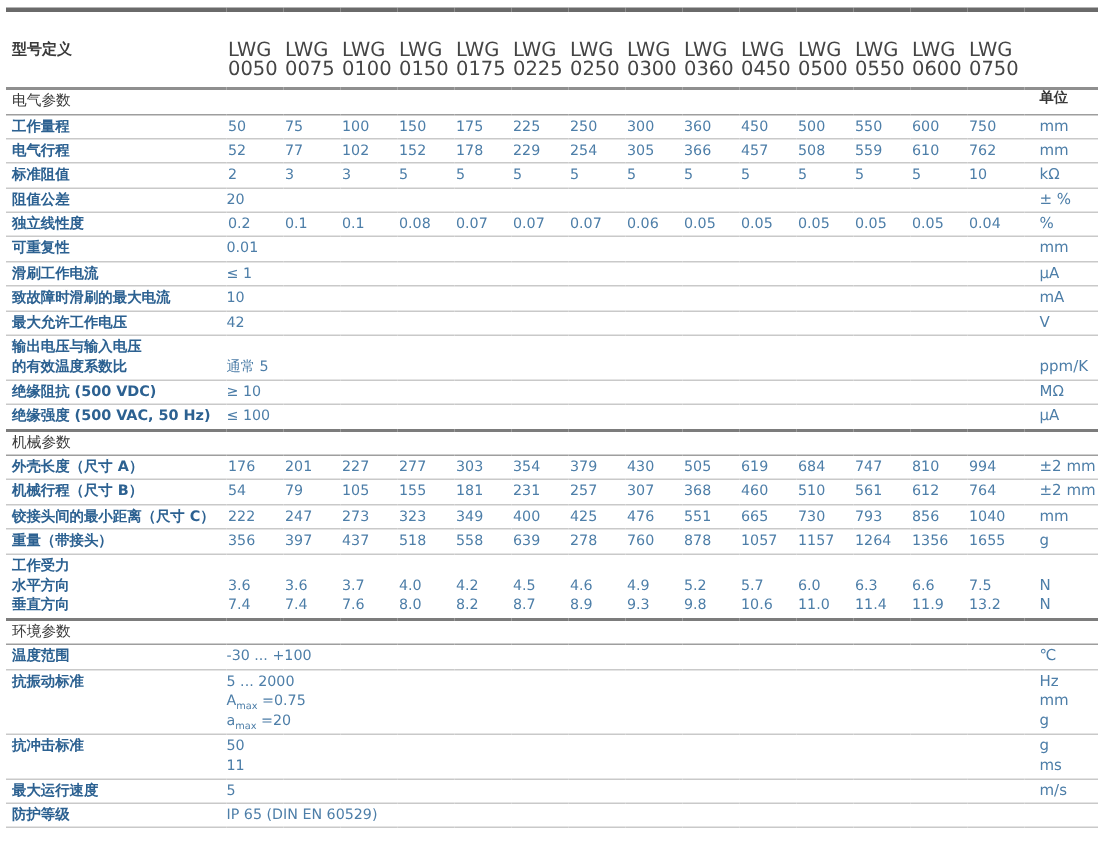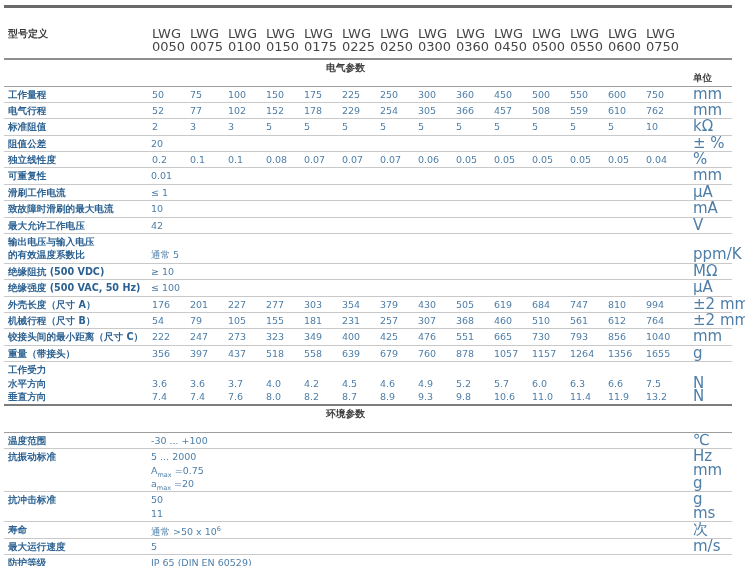--- a/index.html
+++ b/index.html
@@ -9,29 +9,29 @@
   table { border-collapse:collapse; table-layout:fixed; width:728px; }
   td { padding:0; vertical-align:top; }
   col.c-label { width:147px; } col.c-data { width:38px; } col.c-unit { width:49px; }
 
   tr.model-row { border-top:3px solid #6a6a6a; border-bottom:2px solid #8f8f8f; }
   tr.model-row td { padding-top:20px; padding-bottom:5px; }
   .th-label { font-weight:bold; color:#3a3a3a; font-size:10px; padding-left:4px; line-height:12.5px; }
   .model-cell div { color:#454545; font-size:13px; line-height:12.5px; padding-left:1px; }
 
   tr.section-row { border-top:2px solid #7c7c7c; border-bottom:1px solid #9e9e9e; }
-  .sec-title { font-weight:bold; color:#3a3a3a; font-size:9.8px; padding:2px 0 1px 4px; line-height:12.5px;text-align:center; }
-  .sec-unit  { font-weight:bold; color:#3a3a3a; font-size:9.5px; padding:12px 0 1px 10px; line-height:12.5px; }
+  .sec-title { font-weight:normal; color:#3a3a3a; font-size:9.8px; padding:2px 0 1px 4px; line-height:12.5px; }
+  .sec-unit  { font-weight:bold; color:#3a3a3a; font-size:9.5px; padding:0 0 1px 10px; line-height:12.5px; }
 
   tr.data-row { border-bottom:1px solid #c9c9c9; }
   tr.data-row td { padding-top:1px; padding-bottom:1px; }
   .ln { height:13.4px; line-height:13.4px; white-space:nowrap; }
   td.lbl  { padding-left:4px; color:#2c6191; font-weight:bold; font-size:9.6px;margin-left:10px; }
   td.vals { color:#4d7ea8; font-size:9.5px; }
-  td.unit { color:#4d7ea8; font-size:15px; padding-left:10px;margin-top:28px; }
+  td.unit { color:#4d7ea8; font-size:10px; padding-left:10px;margin-top:28px; }
   .cells { display:flex; }
   .cell  { flex:0 0 38px; padding-left:1px; overflow:visible; }
   sub,sup { font-size:6.5px; }
 </style>
 </head>
 <body>
 
 <div class="sheet">
   <table>
     <colgroup>
@@ -307,20 +307,24 @@
           <td class="lbl">
             <div class="ln">绝缘强度 (500 VAC, 50 Hz)</div>
           </td>
           <td class="vals" colspan="14">
             <div class="ln">≤ 100</div>
           </td>
           <td class="unit">
             <div class="ln">μA</div>
           </td>
         </tr>
+        <tr class="section-row">
+          <td class="sec-title" colspan="15">机械参数</td>
+          <td class="sec-unit">&nbsp;</td>
+        </tr>
         <tr class="data-row">
           <td class="lbl">
             <div class="ln">外壳长度（尺寸 A）</div>
           </td>
           <td class="vals" colspan="14">
             <div class="ln cells">
               <span class="cell">176</span>
               <span class="cell">201</span>
               <span class="cell">227</span>
               <span class="cell">277</span>
@@ -397,21 +401,21 @@
             <div class="ln">重量（带接头）</div>
           </td>
           <td class="vals" colspan="14">
             <div class="ln cells">
               <span class="cell">356</span>
               <span class="cell">397</span>
               <span class="cell">437</span>
               <span class="cell">518</span>
               <span class="cell">558</span>
               <span class="cell">639</span>
-              <span class="cell">679</span>
+              <span class="cell">278</span>
               <span class="cell">760</span>
               <span class="cell">878</span>
               <span class="cell">1057</span>
               <span class="cell">1157</span>
               <span class="cell">1264</span>
               <span class="cell">1356</span>
               <span class="cell">1655</span>
             </div>
           </td>
           <td class="unit">
@@ -503,31 +507,20 @@
             <div class="ln">50</div>
             <div class="ln">11</div>
           </td>
           <td class="unit">
             <div class="ln">g</div>
             <div class="ln">ms</div>
           </td>
         </tr>
         <tr class="data-row">
           <td class="lbl">
-            <div class="ln">寿命</div>
-          </td>
-          <td class="vals" colspan="14">
-            <div class="ln"><span>通常 &gt;50 x 10</span><sup>6</sup></div>
-          </td>
-          <td class="unit">
-            <div class="ln">次</div>
-          </td>
-        </tr>
-        <tr class="data-row">
-          <td class="lbl">
             <div class="ln">最大运行速度</div>
           </td>
           <td class="vals" colspan="14">
             <div class="ln">5</div>
           </td>
           <td class="unit">
             <div class="ln">m/s</div>
           </td>
         </tr>
         <tr class="data-row">

